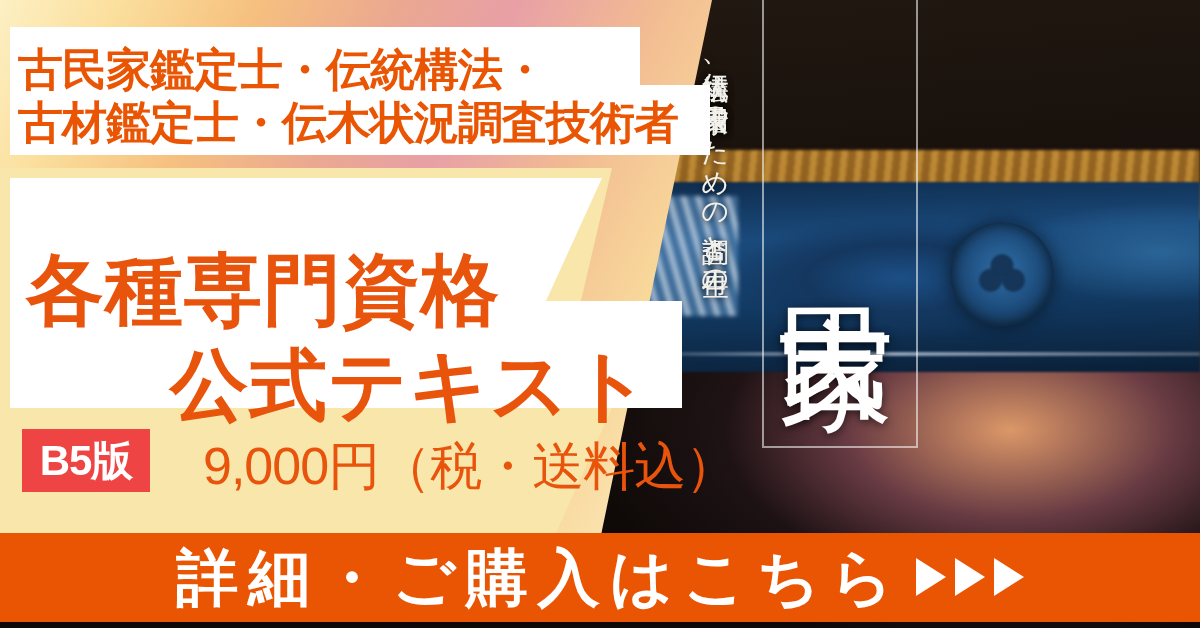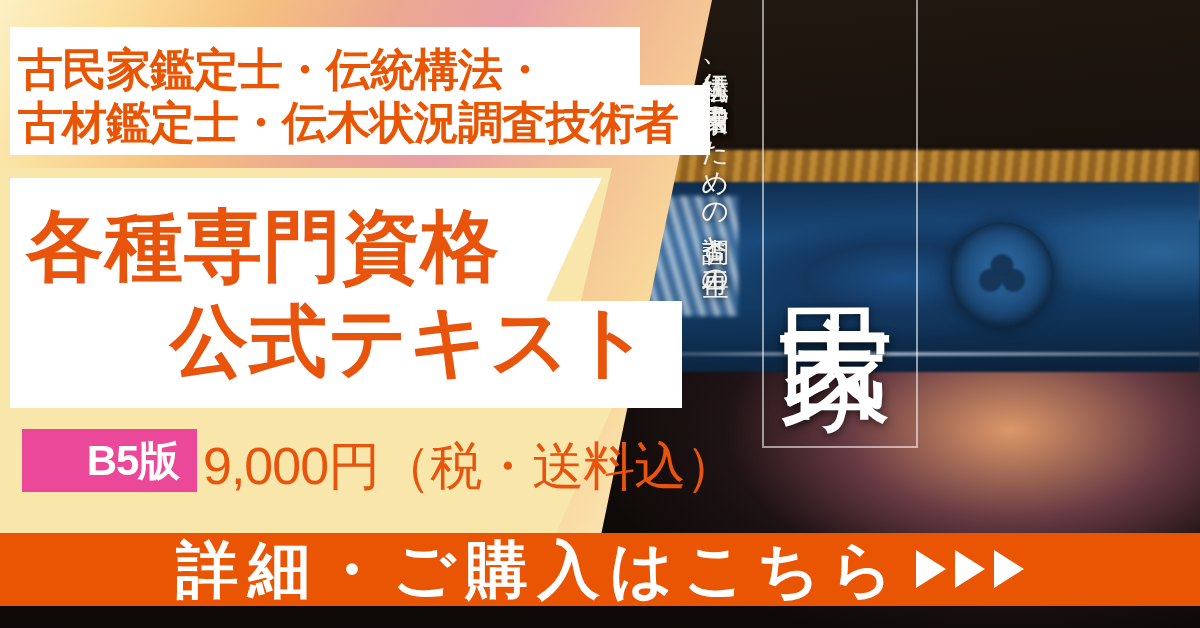--- a/index.html
+++ b/index.html
@@ -191,54 +191,54 @@
   .line-a { left: 18px; top: 40px; }
   .line-b { left: 18px; top: 93px; }
 
   .headline-1, .headline-2 {
     position: absolute;
     color: #e9540d;
     font-weight: 700;
     font-size: 78px;
     letter-spacing: 1px;
     white-space: nowrap;
+    margin-top: 44px;
   }
   .headline-1 { left: 26px; top: 195px; }
   .headline-2 { left: 170px; top: 290px; }
 
   .badge {
     position: absolute;
     left: 22px; top: 429px;
     width: 128px; height: 63px;
-    background: #ec4899;
+    background: #ef4444;
     color: #ffffff;
     font-size: 42px;
     font-weight: 700;
     display: flex;
     align-items: center;
     justify-content: center;
     letter-spacing: -1px;
-    padding-left: 47px;
   }
   .price {
     position: absolute;
     left: 168px; top: 432px;
     color: #e9540d;
     font-size: 52px;
     font-weight: 500;
     letter-spacing: -1px;
     white-space: nowrap;
     margin-left: 35px;
   }
 
   
   .cta {
     position: absolute;
     left: 0; top: 533px;
-    width: 1200px; height: 73px;
+    width: 1200px; height: 89px;
     background: #ea5504;
     display: flex;
     align-items: center;
     justify-content: center;
     gap: 12px;
   }
   .cta-text {
     color: #ffffff;
     font-size: 62px;
     font-weight: 700;

